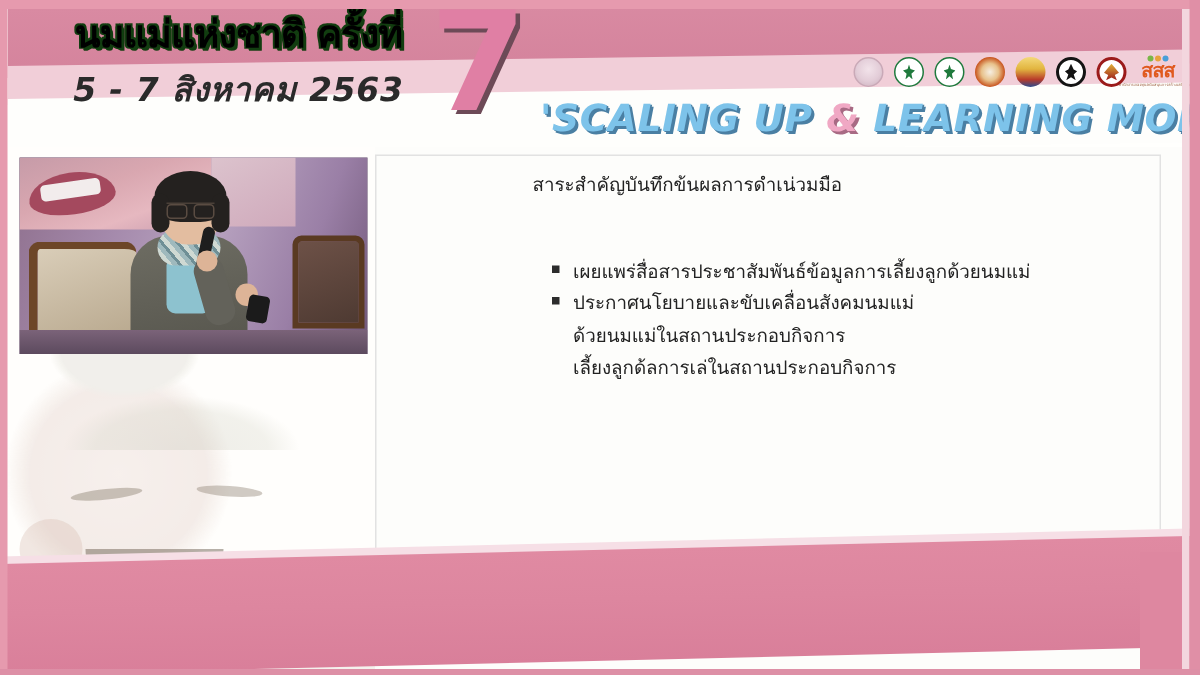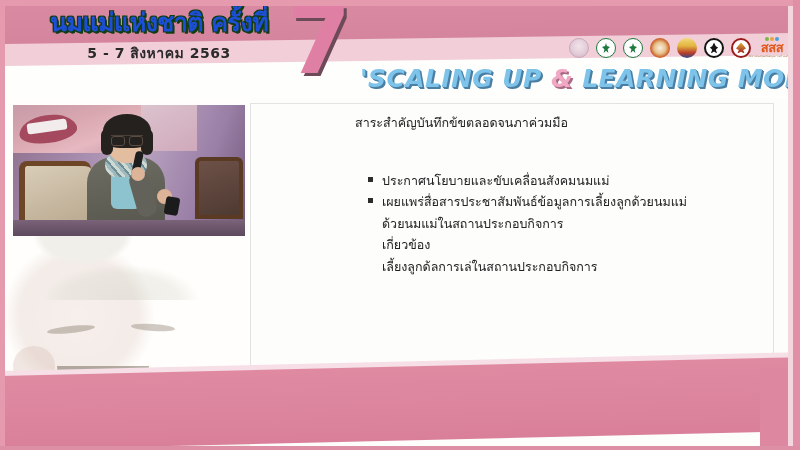--- a/index.html
+++ b/index.html
@@ -60,34 +60,35 @@
     text-shadow:
        1.6px 1.6px 0 #14365e, -1.2px 1.2px 0 #14365e,
        1.2px -1.2px 0 #14365e, -1.2px -1.2px 0 #14365e,
        2px 2px 0 #14365e;
     white-space:nowrap;
     line-height:1.1;
     text-align:center;
   }
   .title-l2 {
     font-size:25px; font-weight:bold; letter-spacing:-0.5px;
-    color:#1d4ed8;
+    color:#000000;
     text-shadow:
        1.6px 1.6px 0 #123d10, -1.2px 1.2px 0 #123d10,
        1.2px -1.2px 0 #123d10, -1.2px -1.2px 0 #123d10,
        2px 2px 0 #123d10;
     white-space:nowrap;
     line-height:1.1;
     margin-top:1px;
     text-align:center;
   }
   .title-date {
-    font-size:14px; font-weight:bold; color:#2a2a2a;
+    font-size:22px; font-weight:bold; color:#2a2a2a;
     letter-spacing:0.5px; margin-top:5px; text-align:center;
     white-space:nowrap;
+    font-style:italic;
   }
 
   
   .tagline {
     position:absolute; left:355px; top:58px; z-index:9;
     font-size:25px; font-weight:bold; font-style:italic;
     letter-spacing:0.4px; white-space:nowrap;
     color:#7dc3ea;
     text-shadow:2px 2px 0 #4a7fa3, 1px 1px 0 #4a7fa3;
   }
@@ -289,28 +290,27 @@
       <div class="v-hand"></div>
       <div class="v-hand2"></div>
       <div class="v-clicker"></div>
       <div class="v-floor"></div>
     </div>
   </div>
 
   <div class="content-panel"></div>
 
   <div class="lead">
-    <div>สาระสำคัญบันทึกข้ขตลอดจนภาค่วมมือ</div>
+    <div>สาระสำคัญบันทึกข้นผลการดำเน่วมมือ</div>
   </div>
 
   <ul class="bullets" id="bullet-list">
+      <li>เผยแพร่สื่อสารประชาสัมพันธ์ข้อมูลการเลี้ยงลูกด้วยนมแม่</li>
       <li>ประกาศนโยบายและขับเคลื่อนสังคมนมแม่</li>
-      <li>เผยแพร่สื่อสารประชาสัมพันธ์ข้อมูลการเลี้ยงลูกด้วยนมแม่</li>
       <li class="cont">ด้วยนมแม่ในสถานประกอบกิจการ</li>
-      <li class="cont">เกี่ยวข้อง</li>
       <li class="cont">เลี้ยงลูกด้ลการเล่ในสถานประกอบกิจการ</li>
     </ul>
 
   <div class="pink-bar-hl"></div>
   <div class="pink-bar"></div>
   <div class="pink-bar-right-soft"></div>
   <div class="pink-bar-right"></div>
 </div>
 
 </body></html>

